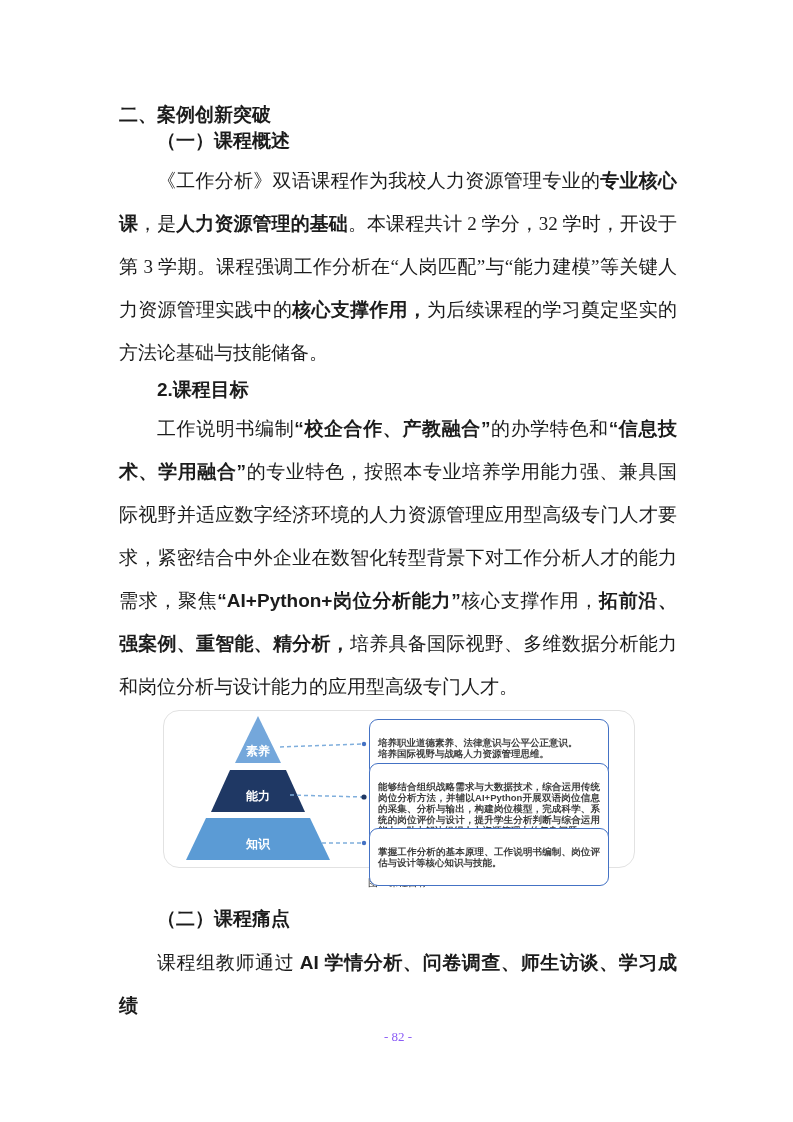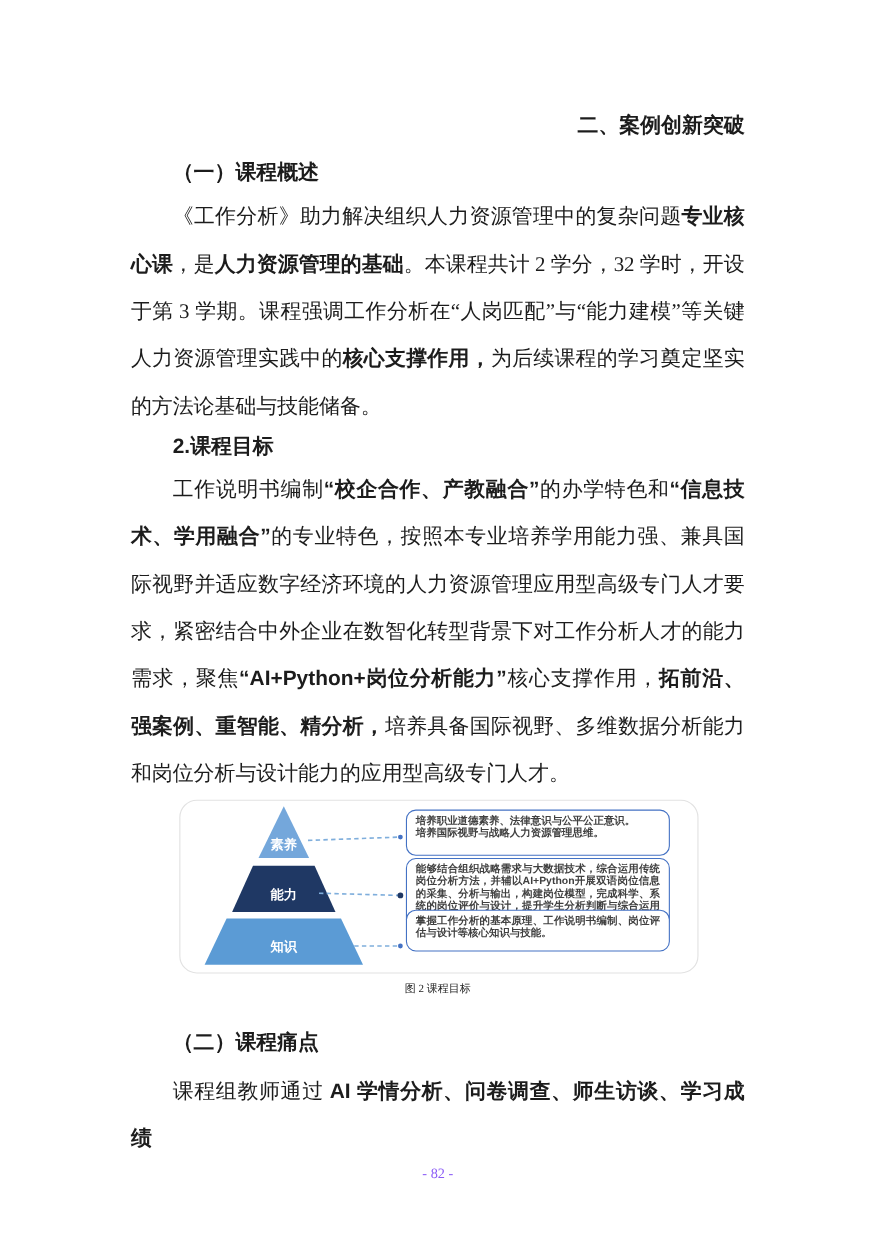--- a/index.html
+++ b/index.html
@@ -18,31 +18,31 @@
     width:793px;height:1122px;
     margin:0 auto;
     background:#fff;
     color:#1c1c1c;
     font-family:"Liberation Serif","DejaVu Serif",serif;
     padding:102px 116px 0 119px;
     overflow:hidden;
   }
   .h1{
     font-family:"Liberation Sans","DejaVu Sans",sans-serif;
-    font-weight:bold;font-size:19px;line-height:26px;margin:0;text-align:right;
+    font-weight:bold;font-size:19px;line-height:26px;margin:0;
   }
   .h2,.h3{
     font-family:"Liberation Sans","DejaVu Sans",sans-serif;
     font-weight:bold;font-size:19px;line-height:26px;margin:0;
     text-indent:38px;
   }
-  .h2.overview{margin-top:17px;}
+  .h2.overview{}
   .h3.intro{margin-top:17px;}
   .h3.goals{margin-top:3px;}
-  .h2.pain{margin-top:26px;}
+  .h2.pain{margin-top:13px;}
   p.body{
     font-size:19px;line-height:43px;margin:0;
     text-align:justify;text-justify:inter-character;
     text-indent:2em;
   }
   p.body.p-intro{margin-top:5px;}
   p.body.p-goals{margin-top:4px;}
   p.body.p-pain{margin-top:9px;}
   p.body .b{
     font-weight:bold;
@@ -64,48 +64,48 @@
   }
   .connector{stroke:var(--dash);stroke-width:1.5;stroke-dasharray:4 3;fill:none;}
   .dot-blue{fill:var(--box-border);}
   .dot-navy{fill:var(--pyramid-mid);}
   .goal-box{
     position:absolute;
     left:205px;width:240px;
     border:1.5px solid var(--box-border);
     border-radius:9px;
     background:#fff;
-    padding:4px 8px;
+    padding:17px 8px;
     font-family:"Liberation Sans","DejaVu Sans",sans-serif;
     font-size:9.5px;line-height:11px;font-weight:600;
     color:var(--box-text);
     text-align:justify;
     white-space:pre-line;
   }
   .goal-box.b1{top:8px;min-height:42px;}
   .goal-box.b2{top:52px;min-height:62px;}
-  .goal-box.b3{top:99px;min-height:38px;}
+  .goal-box.b3{top:117px;min-height:38px;}
   figcaption{
     text-align:center;font-size:10px;line-height:20px;margin-top:5px;color:#1c1c1c;
   }
   .page-footer{
     text-align:center;font-size:13px;line-height:18px;margin-top:1px;color:#8b5cf6;
   }
 </style>
 </head>
 <body>
 
 <div class="page">
 
   <h1 class="h1">二、案例创新突破</h1>
 
   <h2 class="h2 overview">（一）课程概述</h2>
 
 
-  <p class="body p-intro"><span>《工作分析》助力解决组织人力资源管理中的复杂问题</span><span class="b">专业核心课</span><span>，是</span><span class="b">人力资源管理的基础</span><span>。本课程共计 2 学分，32 学时，开设于第 3 学期。课程强调工作分析在“人岗匹配”与“能力建模”等关键人力资源管理实践中的</span><span class="b">核心支撑作用，</span><span>为后续课程的学习奠定坚实的方法论基础与技能储备。</span></p>
+  <p class="body p-intro"><span>《工作分析》双语课程作为我校人力资源管理专业的</span><span class="b">专业核心课</span><span>，是</span><span class="b">人力资源管理的基础</span><span>。本课程共计 2 学分，32 学时，开设于第 3 学期。课程强调工作分析在“人岗匹配”与“能力建模”等关键人力资源管理实践中的</span><span class="b">核心支撑作用，</span><span>为后续课程的学习奠定坚实的方法论基础与技能储备。</span></p>
 
   <h3 class="h3 goals">2.课程目标</h3>
 
   <p class="body p-goals"><span>工作说明书编制</span><span class="b">“校企合作、产教融合”</span><span>的办学特色和</span><span class="b">“信息技术、学用融合”</span><span>的专业特色，按照本专业培养学用能力强、兼具国际视野并适应数字经济环境的人力资源管理应用型高级专门人才要求，紧密结合中外企业在数智化转型背景下对工作分析人才的能力需求，聚焦</span><span class="b">“AI+Python+岗位分析能力”</span><span>核心支撑作用，</span><span class="b">拓前沿、强案例、重智能、精分析，</span><span>培养具备国际视野、多维数据分析能力和岗位分析与设计能力的应用型高级专门人才。</span></p>
 
   <figure>
     <div class="fig-canvas">
       <svg width="472" height="158" viewBox="0 0 472 158">
 
         <polygon points="94,5 71,52 117,52" fill="#74A7DB"></polygon>

